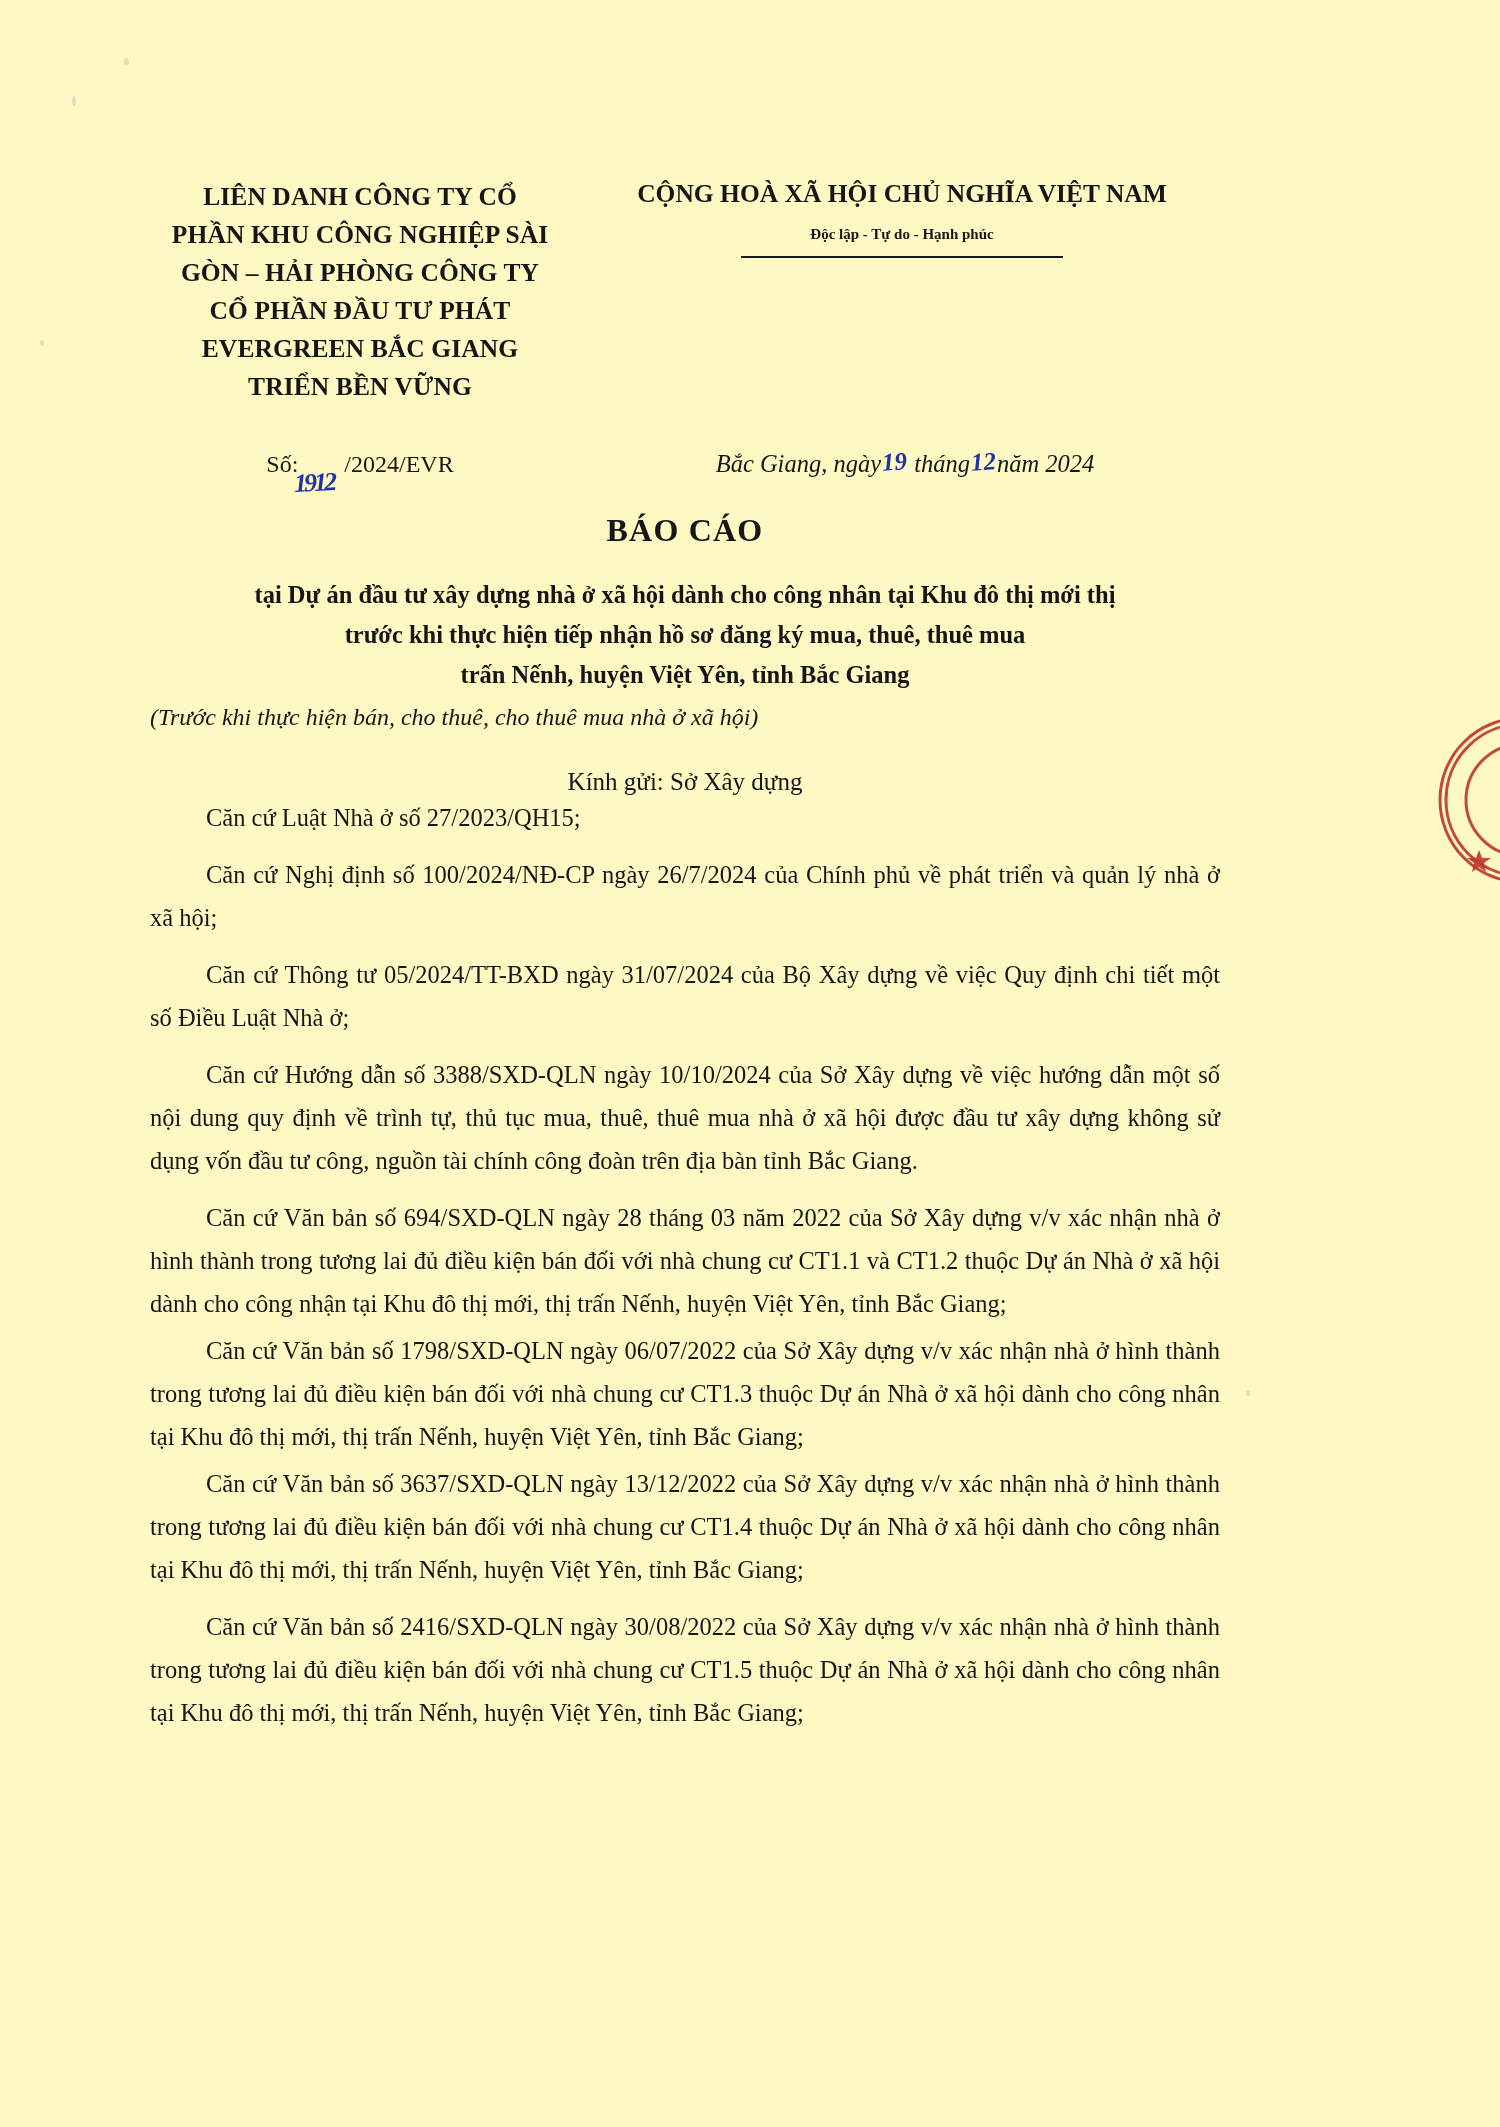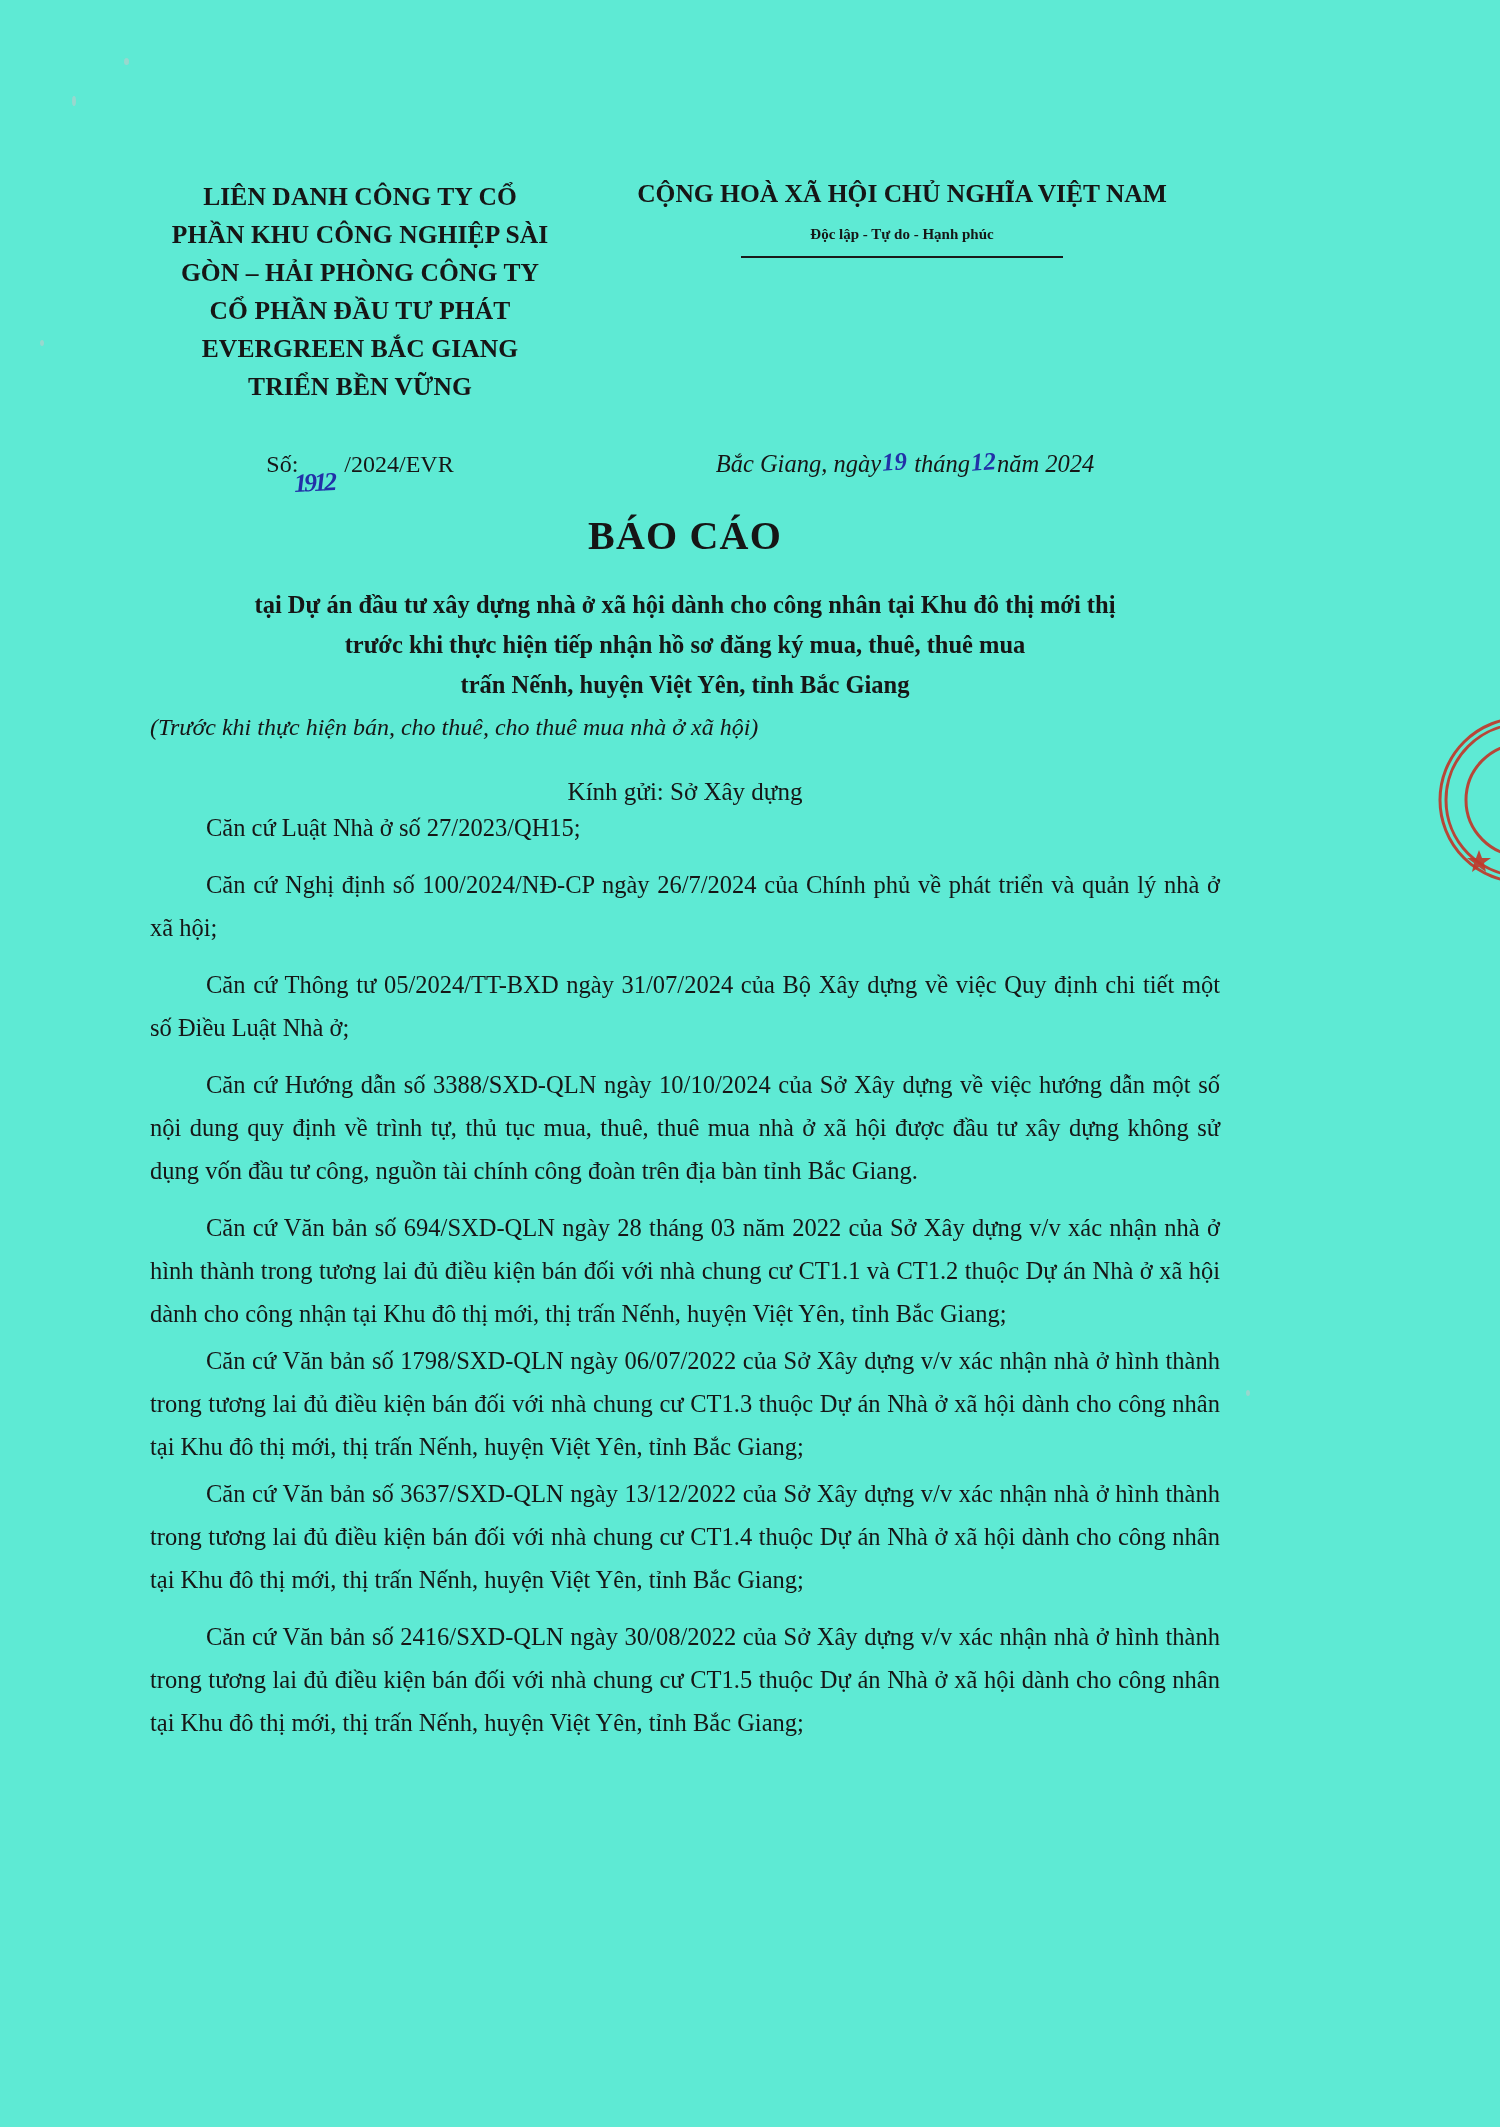--- a/index.html
+++ b/index.html
@@ -14,21 +14,21 @@
     position: relative;
     font-family: "Liberation Serif", "DejaVu Serif", serif;
     color: #161616;
     overflow: hidden;
   }
 
   
   .page {
     position: absolute;
     inset: 0;
-    background: #5eead4;
+    background: #fef9c3;
     overflow: hidden;
   }
   
   .speck {
     position: absolute;
     background: #c9c9c9;
     border-radius: 50%;
     opacity: .55;
   }
 
@@ -130,21 +130,21 @@
     font-weight: bold;
     font-size: 25px;
     transform: rotate(-4deg) translateY(-2px);
     margin: 0 1px;
   }
 
   
   .doc-title {
     text-align: center;
     font-weight: bold;
-    font-size: 40px;
+    font-size: 32px;
     letter-spacing: 1.2px;
     margin-top: 34px;
   }
   .subtitle {
     text-align: center;
     font-weight: bold;
     font-size: 24.5px;
     line-height: 40px;
     margin-top: 26px;
   }

